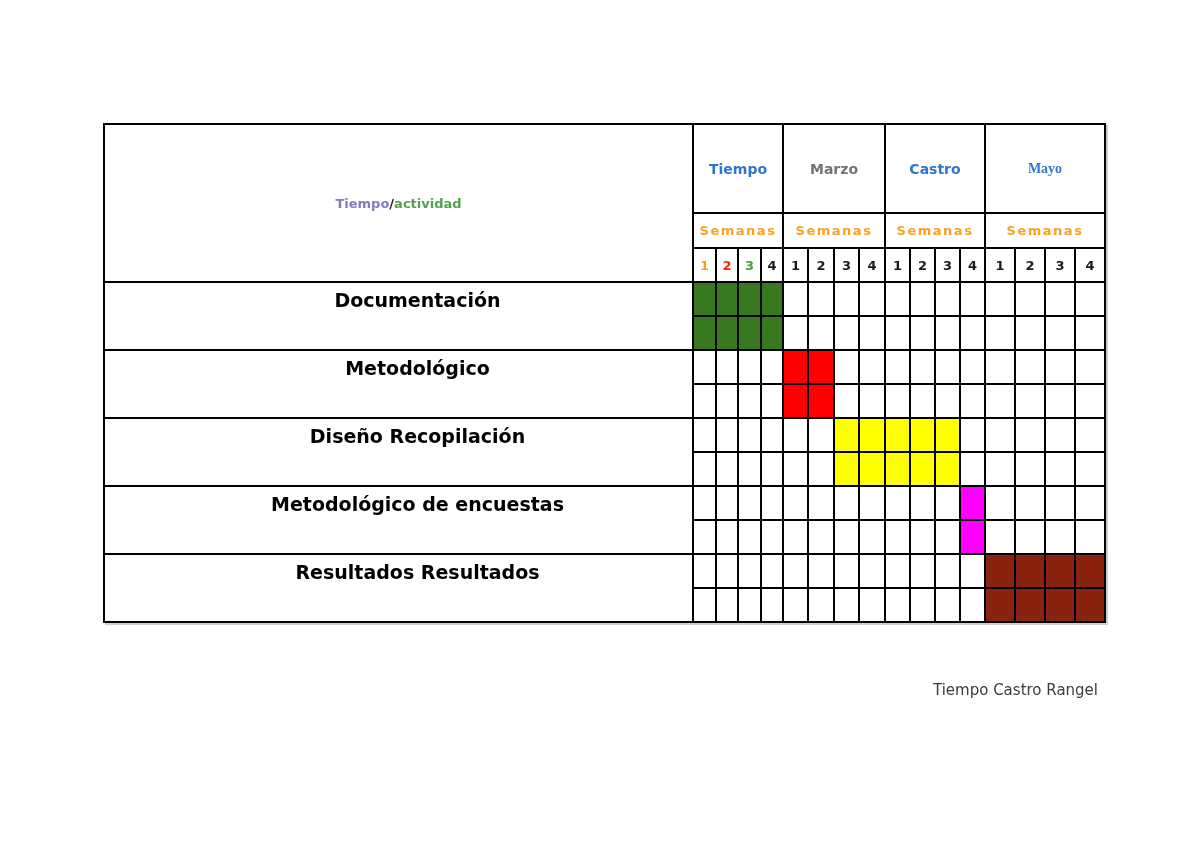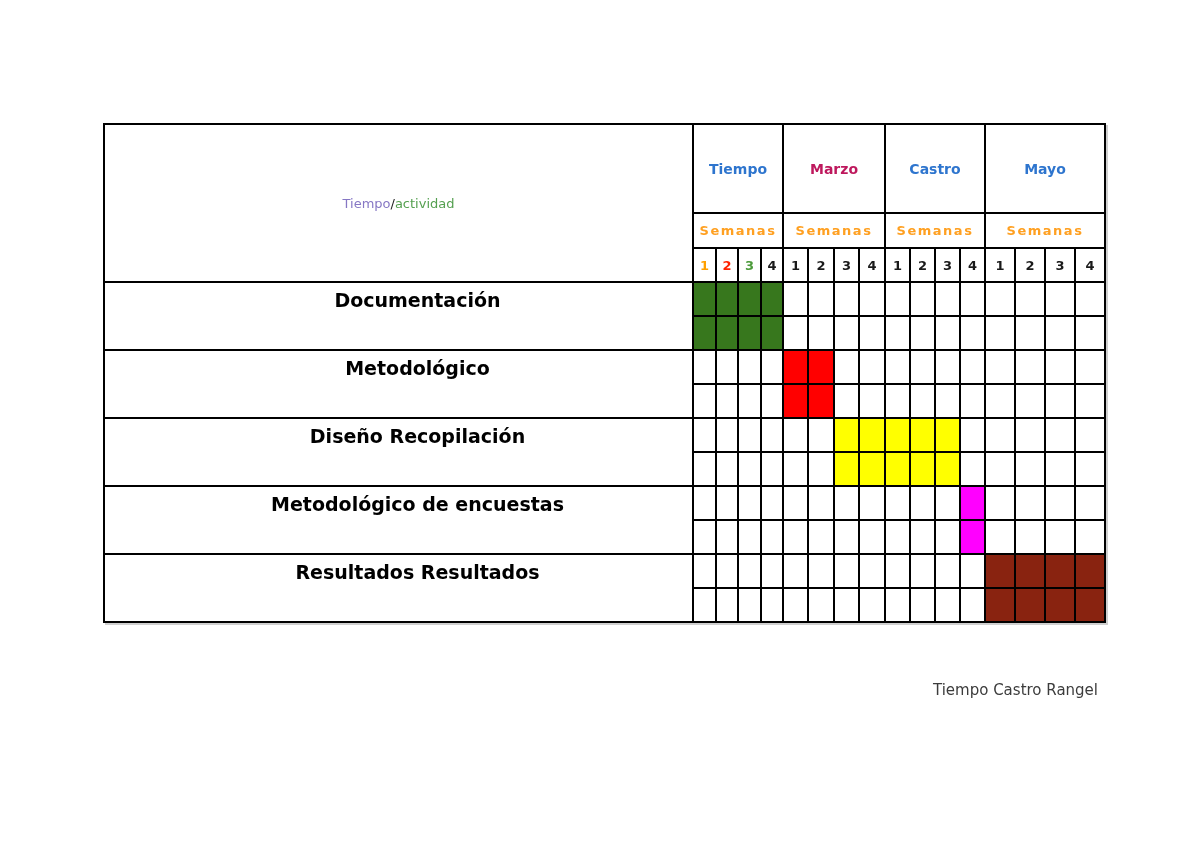--- a/index.html
+++ b/index.html
@@ -29,21 +29,21 @@
   }
   
   tr.months   { height: 89px; }
   tr.semanas  { height: 35px; }
   tr.weeknums { height: 34px; }
   tr.sub      { height: 34px; }
 
   td.corner {
     text-align: center;
     vertical-align: middle;
-    font-weight: normal;
+    font-weight: bold;
     font-size: 13px;
   }
   td.month {
     text-align: center;
     vertical-align: middle;
     font-weight: bold;
     font-size: 14px;
   }
   td.semanas-cell {
     text-align: center;
@@ -107,23 +107,23 @@
         <col style="width: 25px;">
         <col style="width: 30px;">
         <col style="width: 30px;">
         <col style="width: 30px;">
         <col style="width: 30px;">
       </colgroup>
       <tbody>
         <tr class="months">
           <td class="corner" rowspan="3"><span style="color: rgb(134, 119, 196);">Tiempo</span><span style="color: rgb(26, 26, 26);">/</span><span style="color: rgb(85, 160, 80);">actividad</span></td>
           <td class="month" colspan="4" style="color: rgb(46, 117, 206);">Tiempo</td>
-          <td class="month" colspan="4" style="color: #be185d;">Marzo</td>
+          <td class="month" colspan="4" style="color: #737373;">Marzo</td>
           <td class="month" colspan="4" style="color: rgb(46, 117, 206);">Castro</td>
-          <td class="month" colspan="4" style="color: rgb(46, 117, 206);">Mayo</td>
+          <td class="month" colspan="4" style="color: rgb(46, 117, 206); font-family: Liberation Serif, serif;">Mayo</td>
         </tr>
         <tr class="semanas">
           <td class="semanas-cell" colspan="4" style="color: rgb(255, 160, 33);">Semanas</td>
           <td class="semanas-cell" colspan="4" style="color: rgb(255, 160, 33);">Semanas</td>
           <td class="semanas-cell" colspan="4" style="color: rgb(255, 160, 33);">Semanas</td>
           <td class="semanas-cell" colspan="4" style="color: rgb(255, 160, 33);">Semanas</td>
         </tr>
         <tr class="weeknums">
           <td class="weeknum mstart" style="color: rgb(255, 160, 0);">1</td>
           <td class="weeknum" style="color: rgb(255, 34, 0);">2</td>

